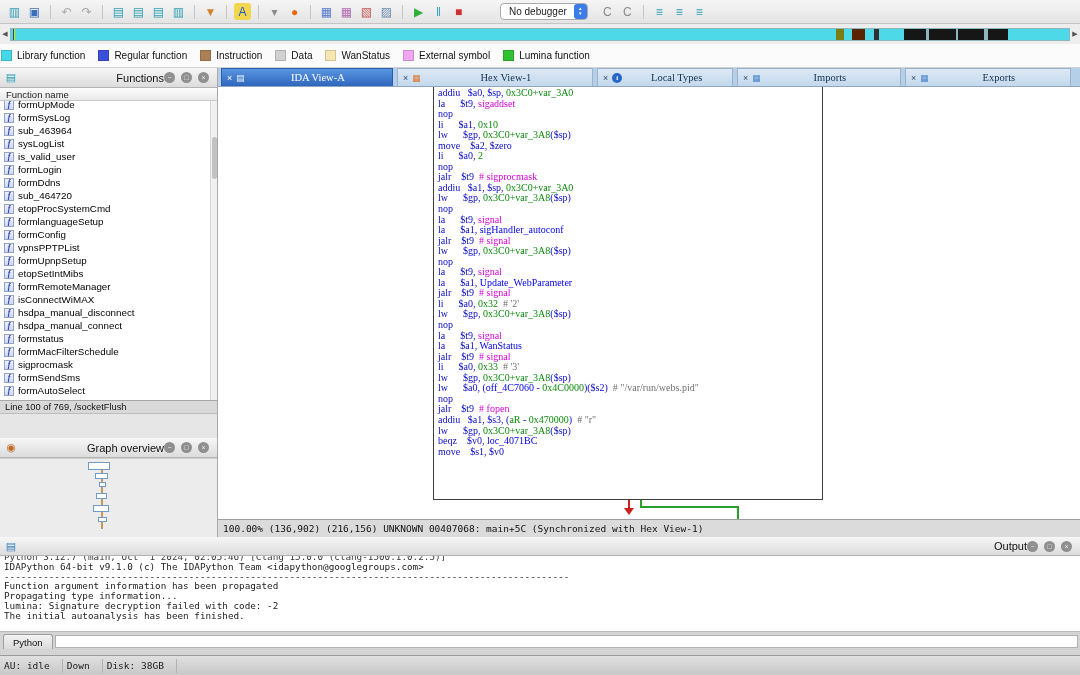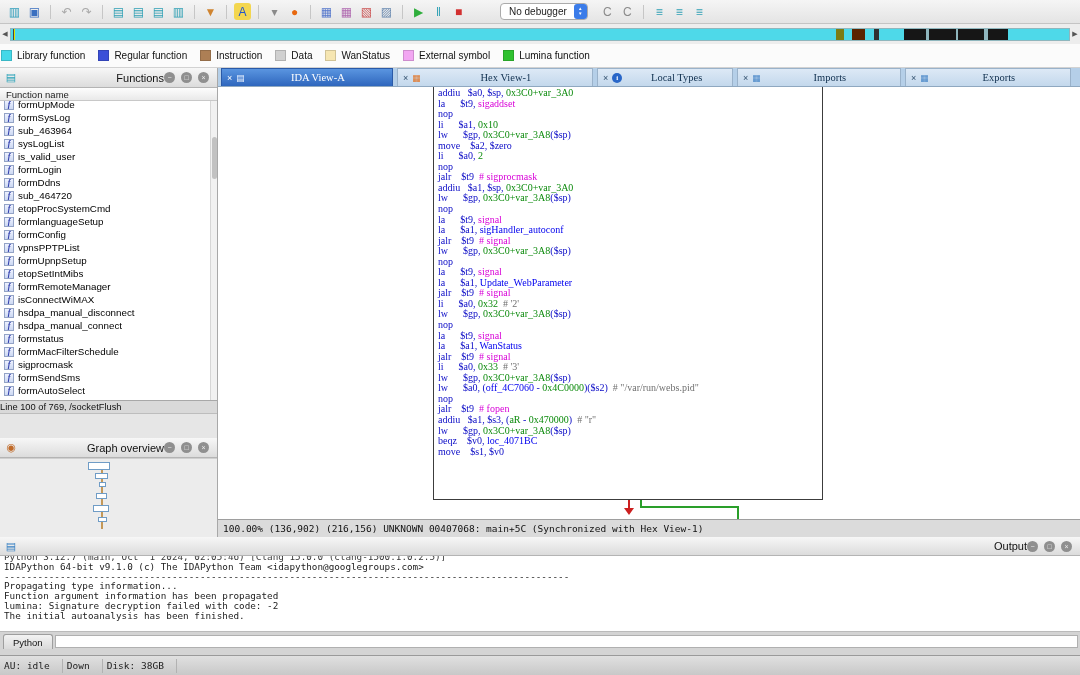--- a/index.html
+++ b/index.html
@@ -37,21 +37,21 @@
 
 .left-panel{position:absolute;left:0;top:68px;width:218px;height:469px;background:#e6e6e6;border-right:1px solid #a8a8a8;}
 .col-header{height:13px;background:linear-gradient(#fdfdfd,#e9e9e9);border-bottom:1px solid #c8c8c8;font-size:9.5px;color:#222;padding-left:6px;display:flex;align-items:center;}
 .fn-wrap{position:relative;height:299px;background:#fff;overflow:hidden;}
 .fn-list{height:100%;overflow:hidden;}
 .fn-row{height:13px;display:flex;align-items:center;gap:4px;padding-left:4px;font-size:9.8px;color:#000;white-space:nowrap;}
 .fn-row:first-child{margin-top:-3px;}
 .fn-ico{flex:0 0 auto;width:10px;height:10px;background:linear-gradient(#eef2ff,#ccd8f2);border:1px solid #93a3c6;font:italic bold 8px "Liberation Serif",serif;color:#3340ae;display:flex;align-items:center;justify-content:center;}
 .fn-scroll{position:absolute;right:0;top:0;width:7px;height:100%;background:#f1f1f1;border-left:1px solid #d6d6d6;}
 .fn-thumb{position:absolute;left:1px;top:36px;width:5px;height:42px;background:#c2c2c2;border-radius:3px;}
-.fn-status{height:14px;background:#d9d9d9;border-top:1px solid #a8a8a8;border-bottom:1px solid #bdbdbd;font-size:9.3px;display:flex;align-items:center;color:#111;}
+.fn-status{height:14px;background:#d9d9d9;border-top:1px solid #a8a8a8;border-bottom:1px solid #bdbdbd;font-size:9.3px;display:flex;align-items:center;padding-left:5px;color:#111;}
 .lp-gap{height:24px;}
 .go-preview{height:79px;background:#ececec;position:relative;border-top:1px solid #cfcfcf;overflow:hidden;}
 .go-node{position:absolute;border:1px solid #6f9cc6;background:#fff;}
 .go-line{position:absolute;background:#c49858;}
 
 
 .right-panel{position:absolute;left:218px;top:68px;width:862px;height:469px;}
 .tabbar{height:19px;background:#b5cfe8;display:flex;align-items:stretch;padding-left:3px;gap:4px;border-bottom:1px solid #8fa8c0;}
 .tab{display:flex;align-items:center;padding:0 5px;font-size:10.5px;color:#10304f;background:linear-gradient(#dde9f6,#c3d8ec);border:1px solid #9ab2ca;border-bottom:none;gap:4px;}
 .tab .tab-close{font-size:9px;color:#33516e;}
@@ -393,22 +393,22 @@
     <span class="dock-btns">
         <span class="dock-btn">−</span>
         <span class="dock-btn">□</span>
         <span class="dock-btn">×</span>
       </span>
   </div>
   <div class="out-content">
       <div class="out-line">Python 3.12.7 (main, Oct  1 2024, 02:05:46) [Clang 15.0.0 (clang-1500.1.0.2.5)]</div>
       <div class="out-line">IDAPython 64-bit v9.1.0 (c) The IDAPython Team &lt;idapython@googlegroups.com&gt;</div>
       <div class="out-line">-----------------------------------------------------------------------------------------------------</div>
+      <div class="out-line">Function argument information has been propagated</div>
       <div class="out-line">Propagating type information...</div>
-      <div class="out-line">Function argument information has been propagated</div>
       <div class="out-line">lumina: Signature decryption failed with code: -2</div>
       <div class="out-line">The initial autoanalysis has been finished.</div>
     </div>
   <div class="cli">
     <span class="cli-btn">Python</span>
     <span class="cli-input"></span>
   </div>
 </div>
 
 <div class="bottombar">

